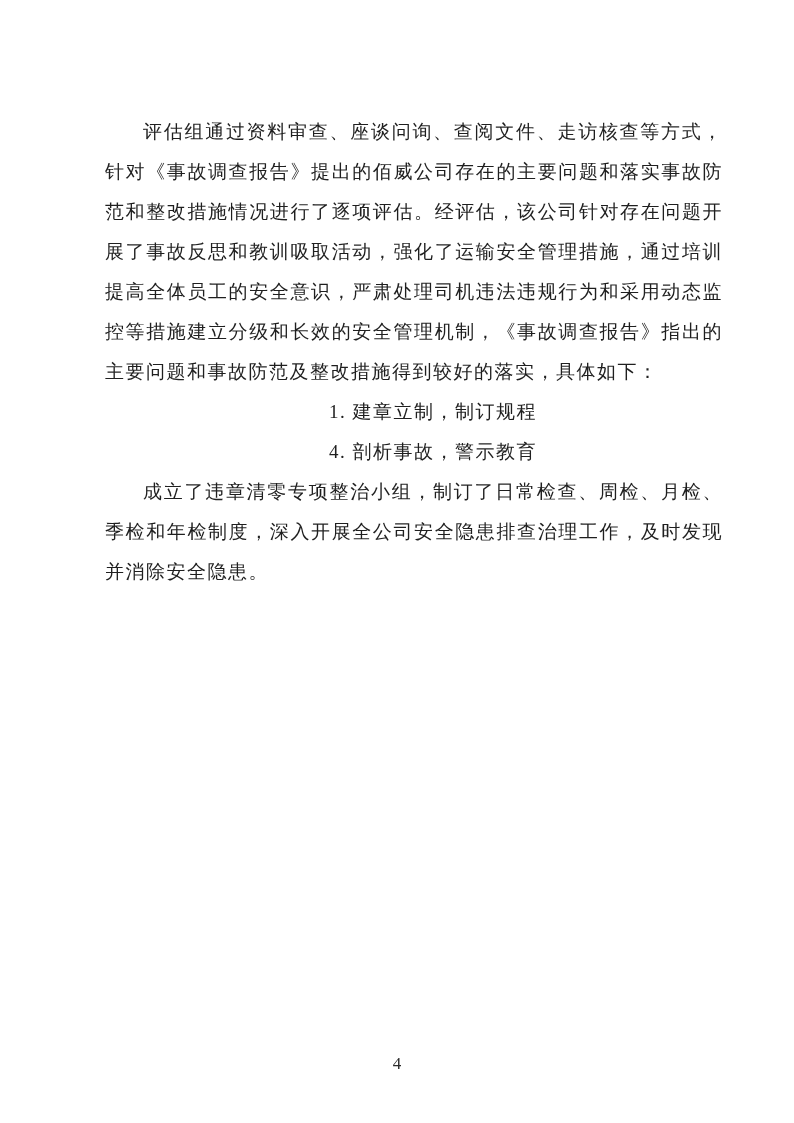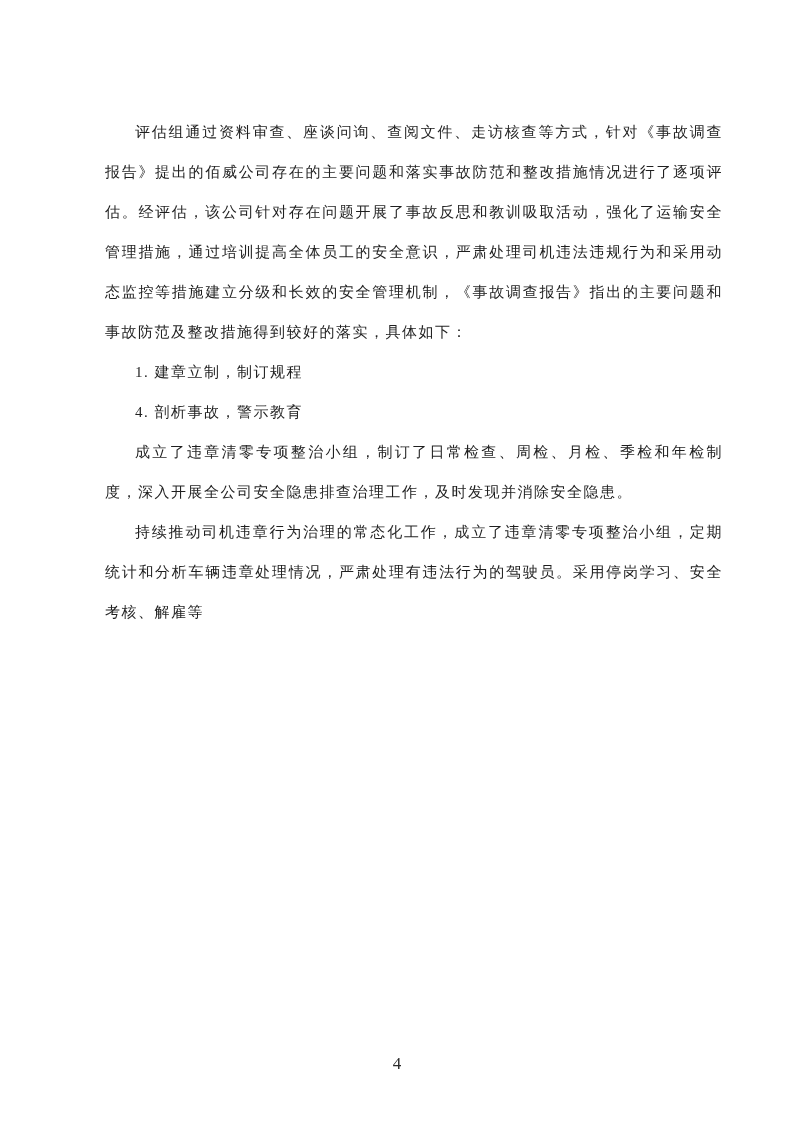--- a/index.html
+++ b/index.html
@@ -14,34 +14,34 @@
     height: 1123px;
     background: #ffffff;
     overflow: hidden;
     font-family: "Liberation Serif", "DejaVu Serif", serif;
   }
   .content {
     position: absolute;
     left: 105px;
     top: 112px;
     width: 618px;
-    font-size: 15px;
+    font-size: 19px;
     line-height: 40px;
     letter-spacing: 1.5px;
     color: #1f1f1f;
     text-align: justify;
     text-justify: inter-character;
   }
   .para {
     margin: 0;
     padding: 0;
     text-indent: 2em;
   }
   .para.heading {
-    text-align: left;
+    text-align: center;
   }
   .page-number {
     position: absolute;
     left: 0;
     right: 0;
     top: 1053px;
     text-align: center;
     font-size: 17px;
     line-height: 22px;
     color: #2a2a2a;
@@ -52,18 +52,17 @@
 <body>
 
 <div class="page">
 
   <div class="content">
 
   <p class="para body">评估组通过资料审查、座谈问询、查阅文件、走访核查等方式，针对《事故调查报告》提出的佰威公司存在的主要问题和落实事故防范和整改措施情况进行了逐项评估。经评估，该公司针对存在问题开展了事故反思和教训吸取活动，强化了运输安全管理措施，通过培训提高全体员工的安全意识，严肃处理司机违法违规行为和采用动态监控等措施建立分级和长效的安全管理机制，《事故调查报告》指出的主要问题和事故防范及整改措施得到较好的落实，具体如下：</p>
       <p class="para heading">1. 建章立制，制订规程</p>
       <p class="para heading">4. 剖析事故，警示教育</p>
       <p class="para body">成立了违章清零专项整治小组，制订了日常检查、周检、月检、季检和年检制度，深入开展全公司安全隐患排查治理工作，及时发现并消除安全隐患。</p>
-      <p class="para body">持续推动司机违章行为治理的常态化工作，成立了违章清零专项整治小组，定期统计和分析车辆违章处理情况，严肃处理有违法行为的驾驶员。采用停岗学习、安全考核、解雇等</p>
     </div>
 
   <div class="page-number">4</div>
 
 </div>
 
 </body></html>

